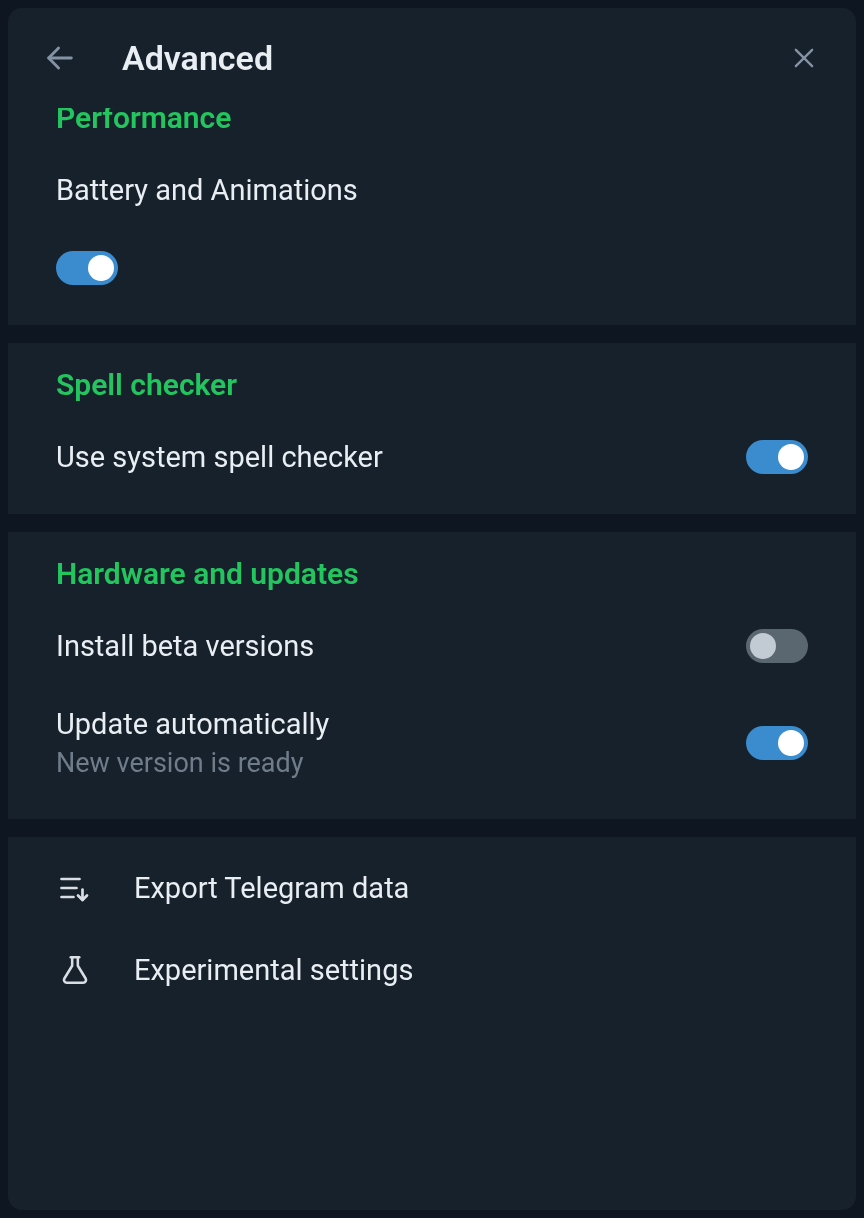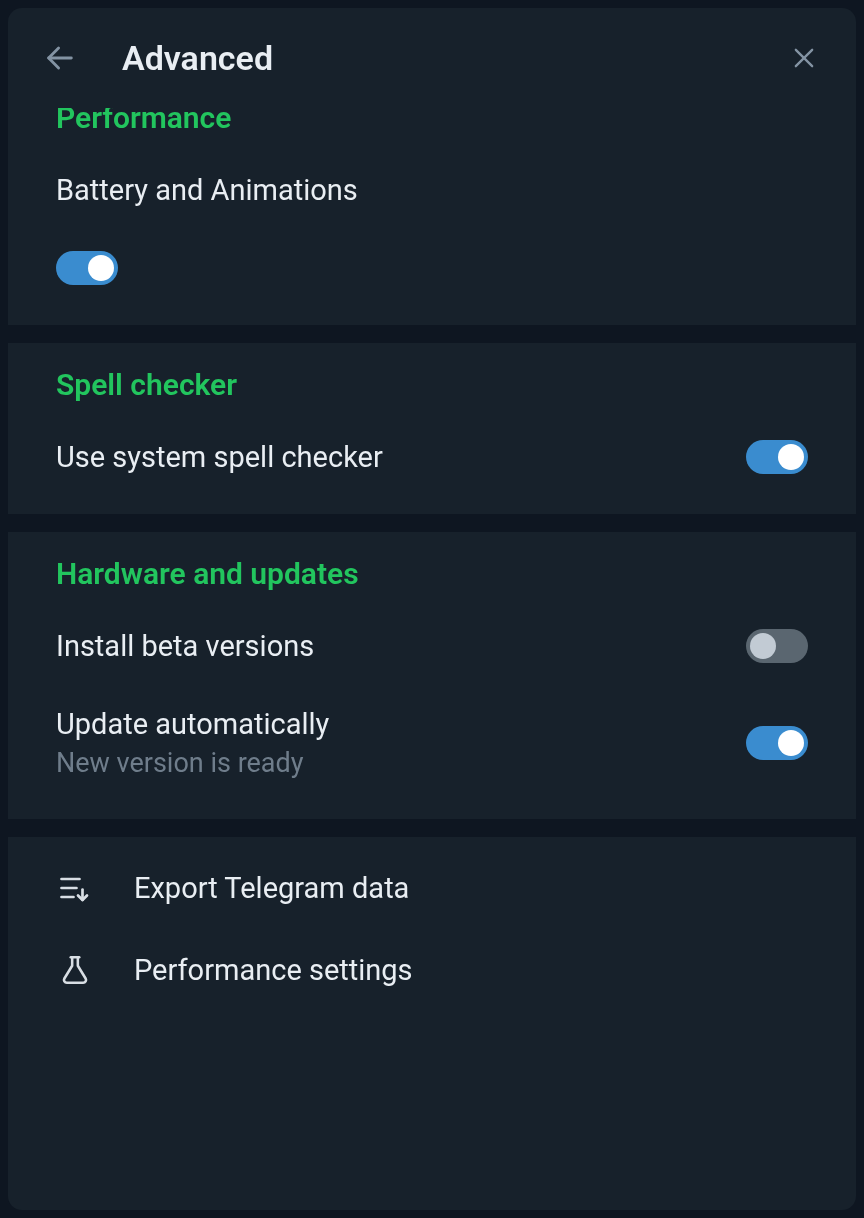--- a/index.html
+++ b/index.html
@@ -219,18 +219,18 @@
         </div>
         <div class="icon-label">Export Telegram data</div>
       </div>
       <div class="icon-row">
         <div class="icon-slot">
           <svg width="34" height="34" viewBox="0 0 24 24" fill="none" stroke="currentColor" stroke-width="1.8" stroke-linecap="round" stroke-linejoin="round">
             <path d="M9 3h6"></path>
             <path d="M10 3v6l-5.5 9a2 2 0 0 0 1.7 3h11.6a2 2 0 0 0 1.7-3L14 9V3"></path>
           </svg>
         </div>
-        <div class="icon-label">Performance settings</div>
+        <div class="icon-label">Experimental settings</div>
       </div>
     </div>
 
   </div>
 </div>
 
 </body></html>

